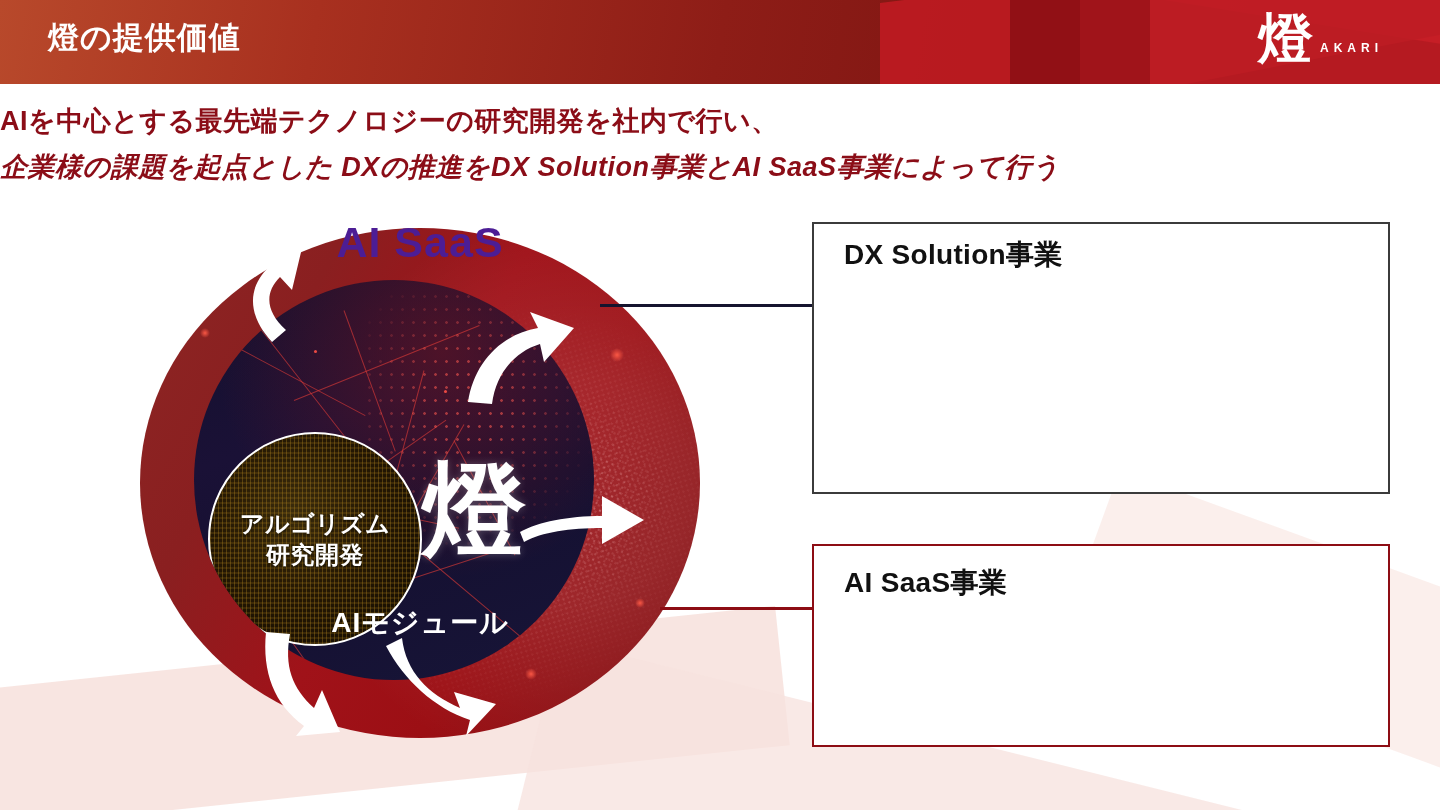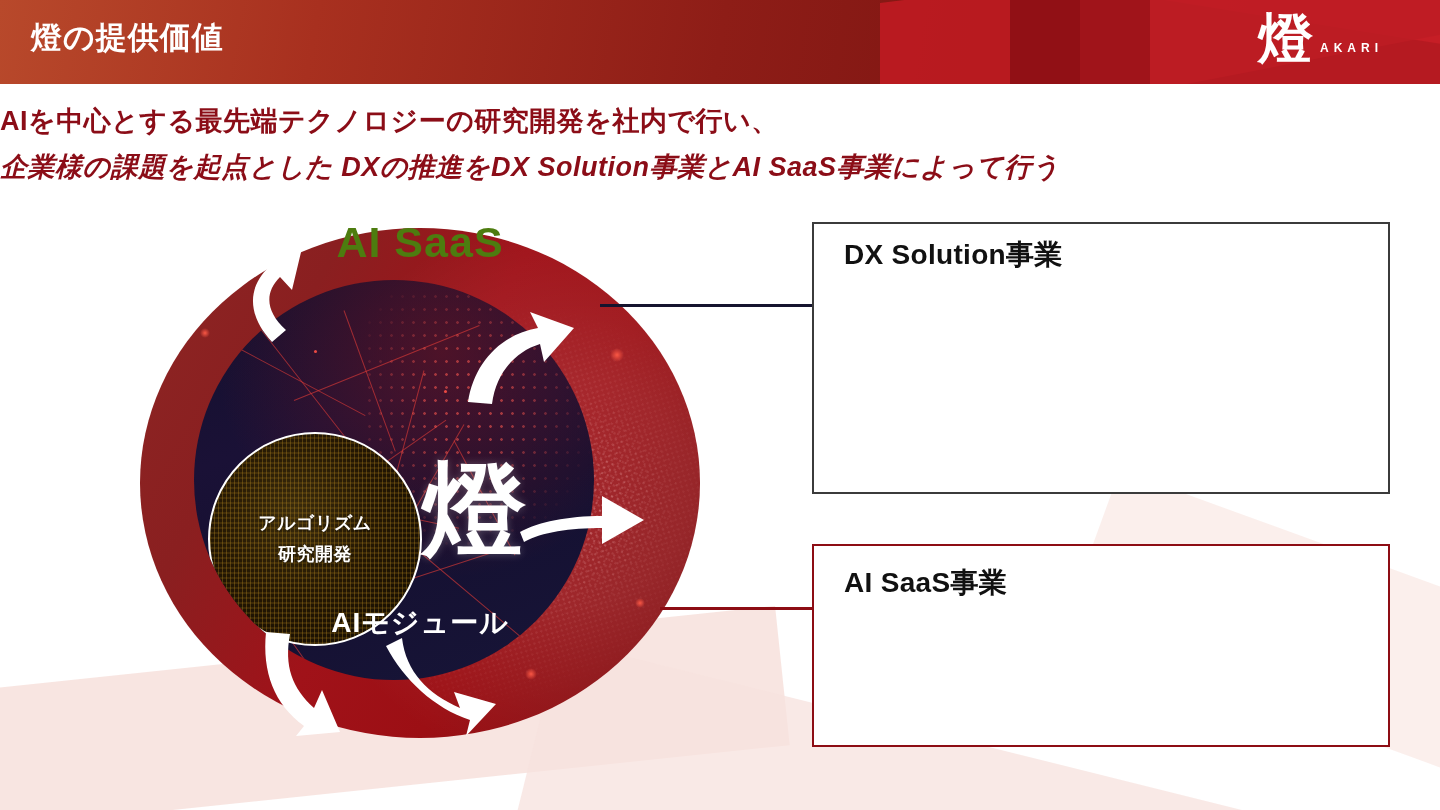--- a/index.html
+++ b/index.html
@@ -47,21 +47,21 @@
     opacity: .8;
   }
   .f4 {
     left: 1150px; top: -10px; width: 420px; height: 120px;
     background: #d4222b;
     transform: skewY(5deg);
     opacity: .55;
   }
   .header-title {
     position: absolute;
-    left: 31px; top: 17px;
+    left: 48px; top: 17px;
     font-family: "Liberation Serif", "DejaVu Serif", serif;
     font-size: 31px;
     font-weight: 700;
     color: #ffffff;
     letter-spacing: 1px;
     white-space: nowrap;
   }
   .logo {
     position: absolute;
     left: 1258px; top: 8px;
@@ -222,32 +222,32 @@
       repeating-linear-gradient(0deg, rgba(150,108,20,.24) 0 2px, rgba(0,0,0,0) 2px 5px),
       radial-gradient(circle at 40% 38%, #3b2c0c 0%, #241703 45%, #120b02 100%);
     overflow: hidden;
     box-sizing: border-box;
   }
   .core-label {
     position: absolute;
     left: 0; right: 0; top: 74px;
     text-align: center;
     color: #ffffff;
-    font-size: 18px;
+    font-size: 24px;
     font-weight: 700;
     line-height: 31px;
     letter-spacing: .5px;
     text-shadow: 0 1px 3px rgba(0,0,0,.75);
   }
 
   .lbl-aisaas {
     position: absolute;
     left: 0; width: 560px; top: 232px;
     text-align: center;
-    color: #4d7c0f;
+    color: #4c1d95;
     font-size: 43px;
     font-weight: 700;
     letter-spacing: 1px;
     z-index: 5;
   }
   .lbl-module {
     position: absolute;
     left: 0; width: 560px; top: 376px;
     text-align: center;
     color: #ffffff;

